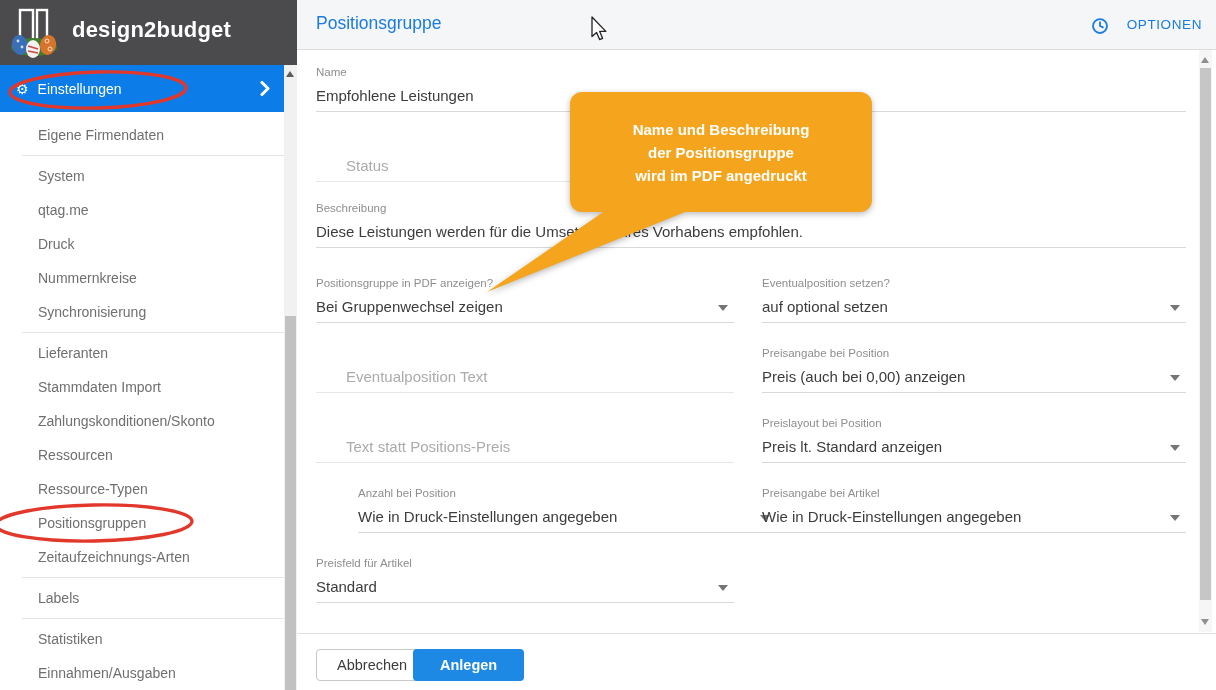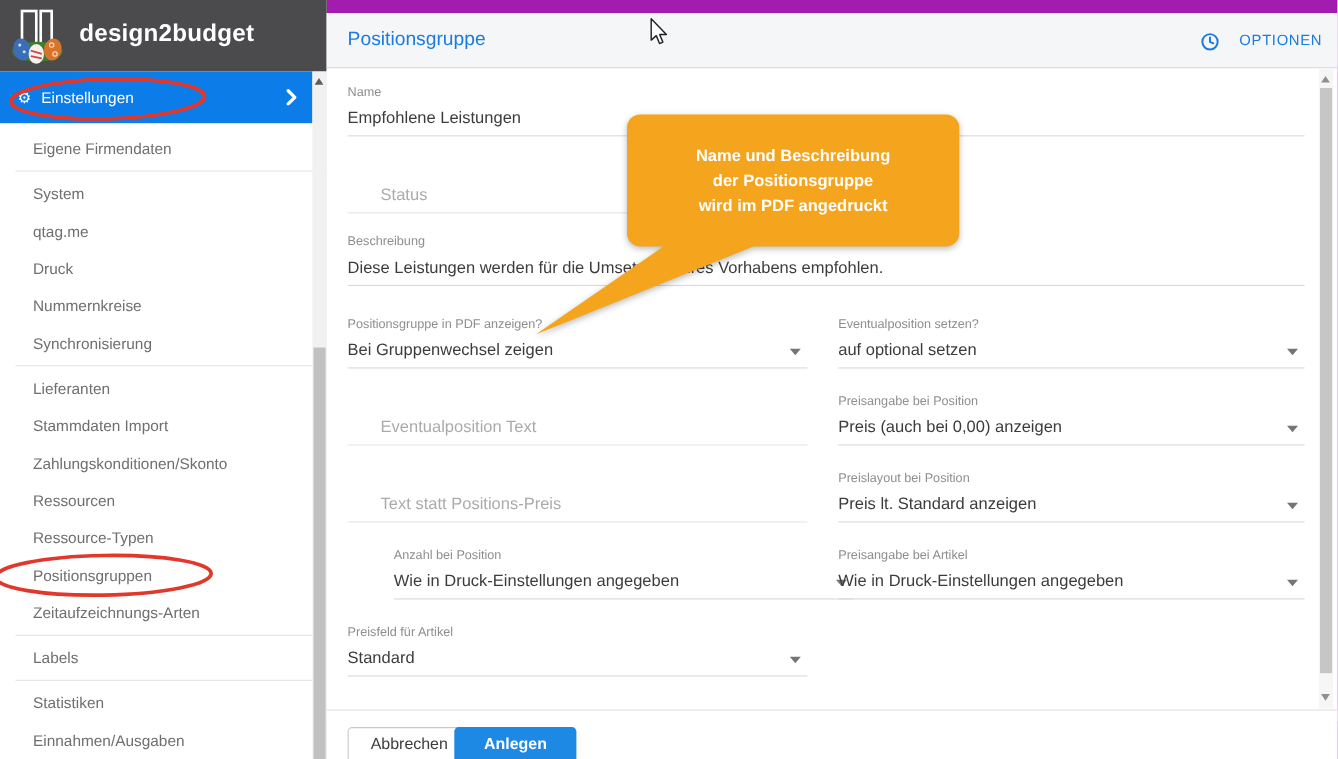--- a/index.html
+++ b/index.html
@@ -2,45 +2,45 @@
 <html style="--accent: #1a7ce0; --active-blue: #0c7ce9; --btn-blue: #1e88e5; --orange: #f5a51d; --red: #e2372b;"><head>
 <meta charset="utf-8">
 <style>
   :root{
     --accent:#1a7ce0; --active-blue:#0c7ce9; --btn-blue:#1e88e5;
     --orange:#f5a51d; --red:#e2372b;
   }
   *{box-sizing:border-box;}
   html,body{margin:0;padding:0;width:1216px;height:690px;overflow:hidden;
     font-family:"Liberation Sans", sans-serif; background:#fff;}
-  .app{position:relative;width:1216px;height:690px;background:#a21caf;}
+  .app{position:relative;width:1216px;height:690px;background:#c4b5fd;}
 
   
   .sidebar{position:absolute;left:0;top:0;width:297px;height:690px;background:#fff;}
   .sidebar-header{position:absolute;left:0;top:0;width:297px;height:65px;background:#4b4b4d;}
   .logo{position:absolute;left:8px;top:7px;width:52px;height:52px;}
   .app-title{position:absolute;left:72px;top:17px;color:#fff;font-size:22px;font-weight:bold;letter-spacing:.2px;}
   .active-row{position:absolute;left:0;top:65px;width:284px;height:47px;background:var(--active-blue);
     color:#fff;font-size:14px;display:flex;align-items:center;padding:0 16px;cursor:pointer;border:none;}
   .active-row .gear{font-size:14px;margin-right:9px;line-height:1;}
   .active-row .chev{position:absolute;right:14px;top:16px;}
-  .menu{position:absolute;left:0;top:118px;width:340px;}
+  .menu{position:absolute;left:0;top:118px;width:340px;padding-left:8px;}
   .menu-item{height:34px;line-height:34px;padding-left:30px;font-size:14px;color:#6f6f6f;cursor:pointer;}
   .menu-div{border-top:1px solid #e4e4e4;margin:3px 14px;}
   .annot{position:absolute;pointer-events:none;z-index:5;}
   .annot1{left:4px;top:68px;}
   .annot2{left:-8px;top:501px;}
   
   .sb-scroll{position:absolute;left:284px;top:65px;width:13px;height:625px;background:#f1f1f1;}
   .sb-up{position:absolute;left:2px;top:6px;width:0;height:0;
     border-left:4.5px solid transparent;border-right:4.5px solid transparent;border-bottom:6px solid #5d5d5d;}
   .sb-thumb{position:absolute;left:1px;top:251px;width:11px;height:374px;background:#c1c1c1;}
 
   
-  .main{position:absolute;left:297px;top:12px;width:919px;height:644px;background:#fff;}
+  .main{position:absolute;left:297px;top:0;width:919px;height:644px;background:#fff;}
   .main-header{position:absolute;left:0;top:0;width:919px;height:50px;background:#f5f6f7;border-bottom:1px solid #dcdcdc;}
   .main-header h1{position:absolute;left:19px;top:13px;margin:0;font-size:17.5px;font-weight:400;color:var(--accent);}
   .clock-btn{position:absolute;left:794px;top:17px;width:18px;height:18px;background:none;border:none;padding:0;cursor:pointer;}
   .options{position:absolute;right:8px;top:16px;background:none;border:none;color:var(--accent);
     font-family:"Liberation Sans",sans-serif;font-size:13.5px;letter-spacing:.6px;font-weight:500;cursor:pointer;}
 
   .content{position:absolute;left:0;top:51px;width:900px;height:581px;background:#fff;}
   .field{position:absolute;border-bottom:1px solid #d9d9d9;height:46px;}
   .field.empty{border-bottom-color:#e6e6e6;}
   .f-label{position:absolute;left:0;top:0;font-size:11.5px;color:#8e8e8e;white-space:nowrap;}

